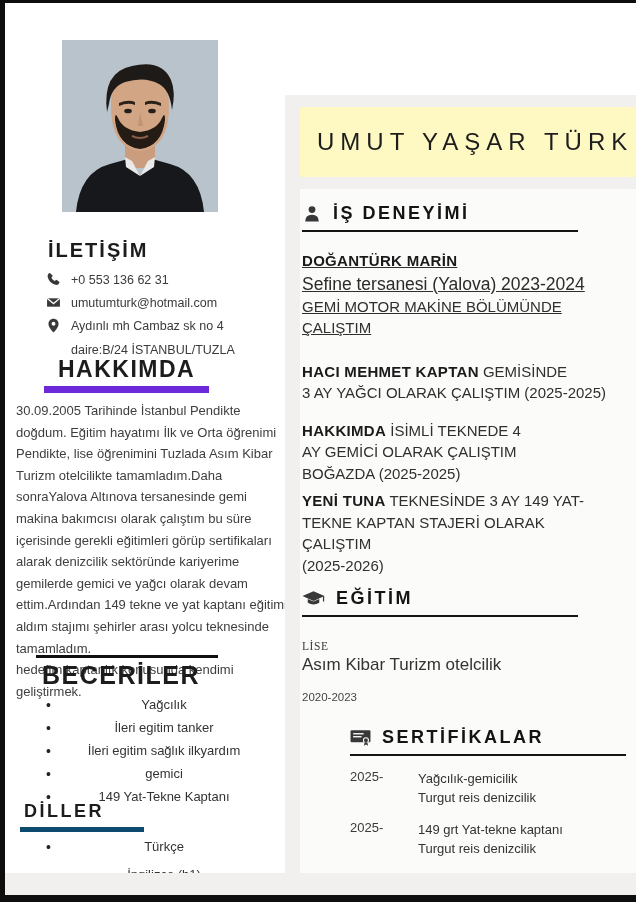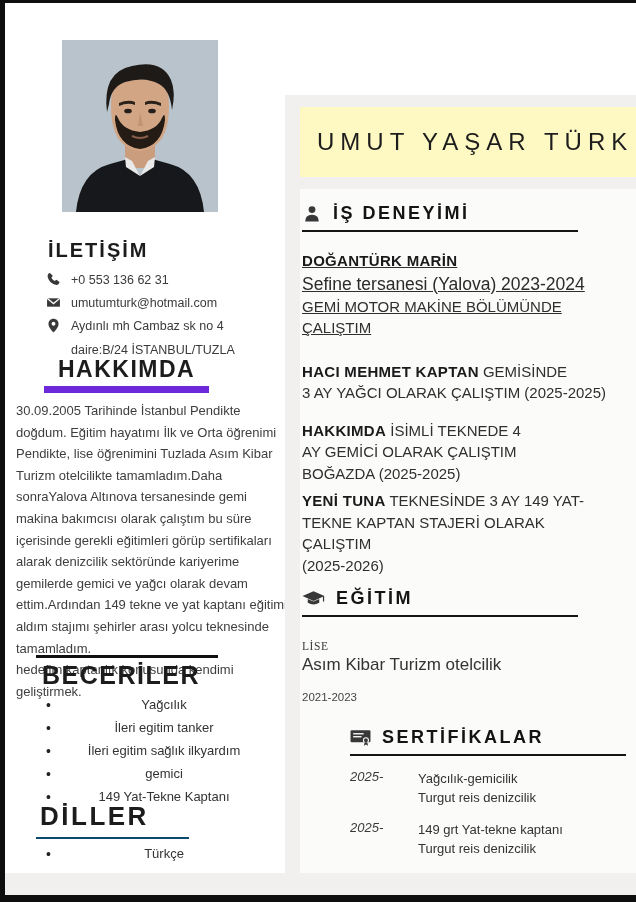--- a/index.html
+++ b/index.html
@@ -20,43 +20,43 @@
   .about-title{font-size:23px;font-weight:700;letter-spacing:1.5px;margin:0 0 5px 28px;display:inline-block;
     border-bottom:7px solid #6d28d9;padding:0 14px 3px 14px;}
   .about-text{margin:2px 0 0 0;font-size:13px;line-height:21.6px;color:#3e3e3e;white-space:pre-line;}
   .skills{position:absolute;left:11px;top:646px;width:250px;}
   .skills-title{font-size:25px;font-weight:700;letter-spacing:1.5px;margin:6px 0 0 20px;display:inline-block;
     border-top:3px solid #101010;padding:3px 18px 0 6px;}
   .dotlist{list-style:none;margin:7px 0 0 0;padding:0 0 0 30px;text-align:center;}
   .dotlist li{position:relative;font-size:13px;color:#333;line-height:16px;margin-bottom:7px;padding-left:16px;}
   .dotlist li::before{content:"•";position:absolute;left:0;top:0;font-size:14px;color:#222;}
   .langs{position:absolute;left:11px;top:798px;width:250px;}
-  .langs-title{font-size:26px;font-weight:700;letter-spacing:2.5px;margin:0 0 0 20px;display:inline-block;
-    border-bottom:2px solid #0c4a6e;padding:0 40px 5px 4px;}
+  .langs-title{font-size:18px;font-weight:700;letter-spacing:2.5px;margin:0 0 0 4px;display:inline-block;
+    border-bottom:5px solid #0c4a6e;padding:0 40px 5px 4px;}
   .langs .dotlist li{line-height:16px;margin-bottom:12px;}
   
   .panel{position:absolute;left:280px;top:92px;right:0;bottom:0;background:#f1f0ef;overflow:hidden;}
   .band{margin:12px 0 0 15px;height:70px;background:#fef9c3;display:flex;align-items:center;padding-left:17px;}
   .cv-name{margin:0;font-size:24px;font-weight:500;letter-spacing:6px;color:#1d1d1d;white-space:nowrap;}
   .content{margin:12px 0 0 15px;background:#fbfbfa;padding:14px 4px 30px 2px;min-height:690px;}
   .sec{margin-top:0;}
   .sec-head{display:flex;align-items:center;gap:11px;}
   .sec-head .ic{flex:none;display:flex;align-items:center;}
   .sec-title{font-size:18px;font-weight:700;letter-spacing:2.5px;color:#141414;}
   .sec-rule{width:276px;height:2px;background:#141414;margin-top:6px;}
   .xp{color:#2f2f2f;}
   .xp-line{font-size:15px;line-height:21.5px;white-space:nowrap;overflow:hidden;}
   .xp-big{font-size:17.5px;line-height:24px;white-space:nowrap;color:#2b2b2b;}
   .xp-bold{font-weight:700;letter-spacing:0.3px;color:#1a1a1a;}
   .mt18{margin-top:18px;text-decoration:underline;} .mt22{margin-top:22px;} .mt16{margin-top:16px;} .mt6{margin-top:6px;} .mt12{margin-top:12px;} .mt24{margin-top:24px;margin-left:48px;}
   .edu-level{margin-top:23px;font-size:11.5px;letter-spacing:0.6px;color:#3a3a3a;font-family:Liberation Serif, serif;}
   .edu-school{margin-top:3px;font-size:17px;color:#333;}
   .edu-years{margin-top:16px;font-size:11.5px;color:#454545;}
   .cert-row{display:flex;margin-top:13px;font-size:13px;color:#333;}
-  .cert-year{flex:none;width:68px;color:#3a3a3a;font-style:italic;}
+  .cert-year{flex:none;width:68px;color:#3a3a3a;}
   .cert-name,.cert-issuer{line-height:19px;}
   .bottom-strip{position:absolute;left:0;right:0;bottom:0;height:22px;background:#f1f0ef;z-index:3;}
   svg.fill{fill:#383838;}
 </style>
 </head>
 <body>
 
 <div class="page">
 
   <div class="photo">
@@ -187,21 +187,21 @@
                 <path d="M11 1 L21.5 5.7 L11 10.4 L0.5 5.7 Z"></path>
                 <path d="M5.5 8.4 V12 Q11 15.4 16.5 12 V8.4 L11 10.9 Z"></path>
                 <rect x="20" y="5.7" width="1.2" height="5.2"></rect>
               </svg>
           </span>
           <span class="sec-title">EĞİTİM</span>
         </div>
         <div class="sec-rule"></div>
         <div class="edu-level">LİSE</div>
         <div class="edu-school">Asım Kibar  Turizm otelcilik</div>
-        <div class="edu-years">2021-2023</div>
+        <div class="edu-years">2020-2023</div>
       </div>
 
       <div class="sec mt24">
         <div class="sec-head">
           <span class="ic">
             <svg class="fill" width="21" height="17" viewBox="0 0 20 16">
                 <rect x="0.5" y="1" width="19" height="11.5" rx="1.2"></rect>
                 <rect x="3" y="3.8" width="10" height="1.3" fill="#fbfbfa"></rect>
                 <rect x="3" y="6.6" width="8" height="1.3" fill="#fbfbfa"></rect>
                 <circle cx="15.2" cy="10.6" r="2.4" fill="none" stroke="#fbfbfa" stroke-width="1"></circle>

